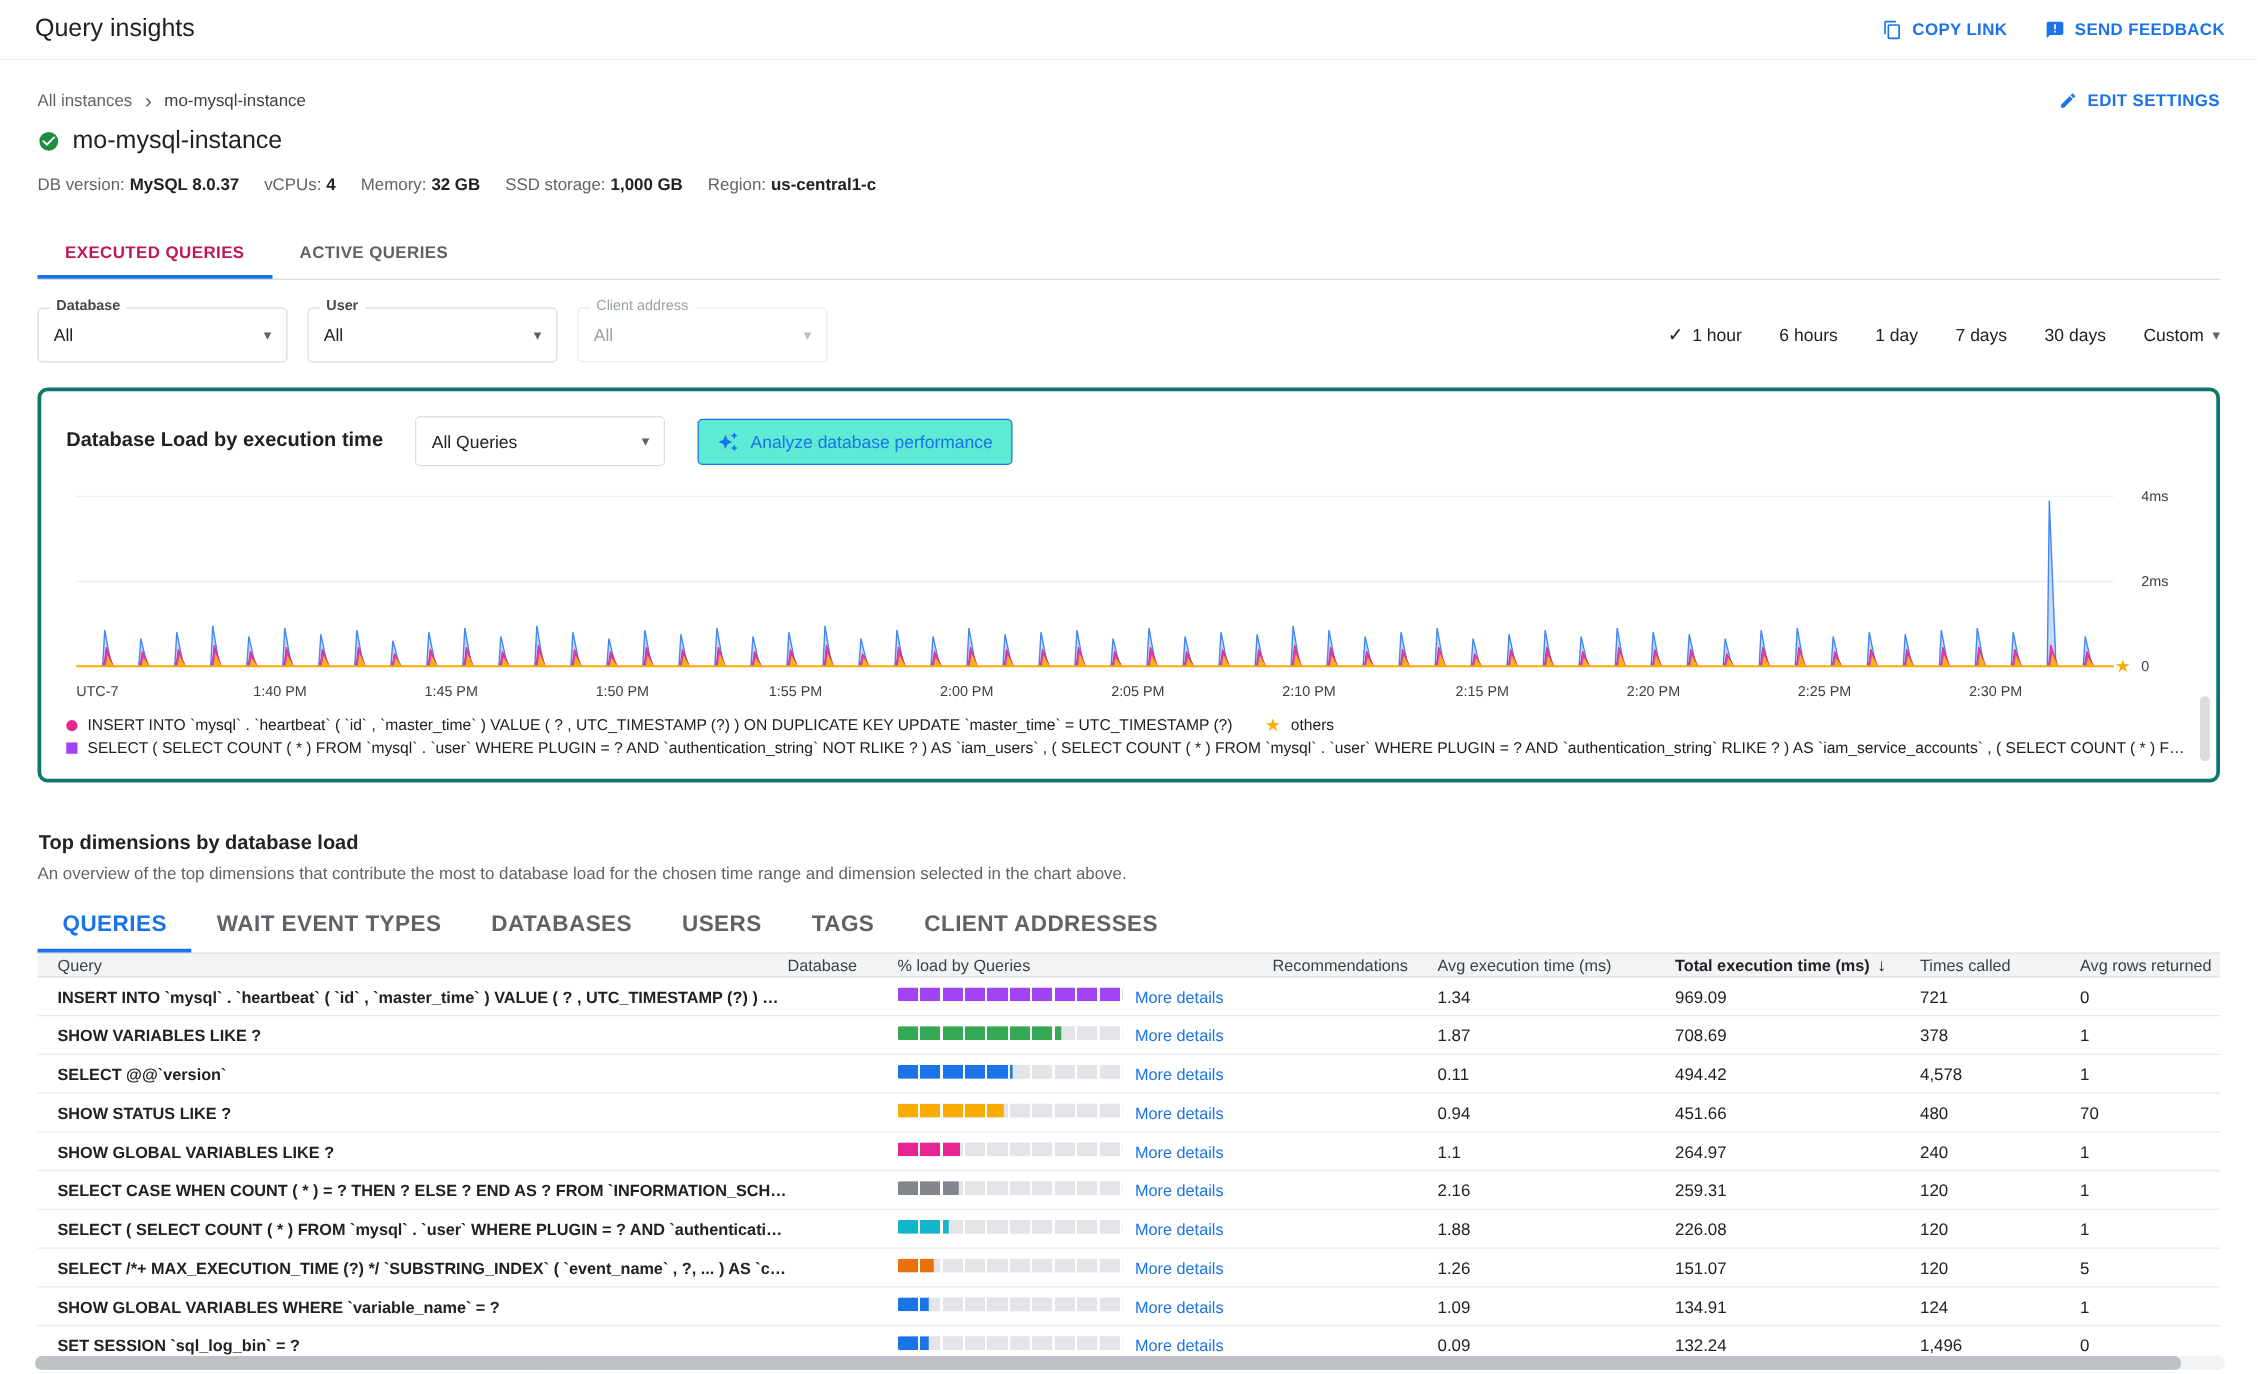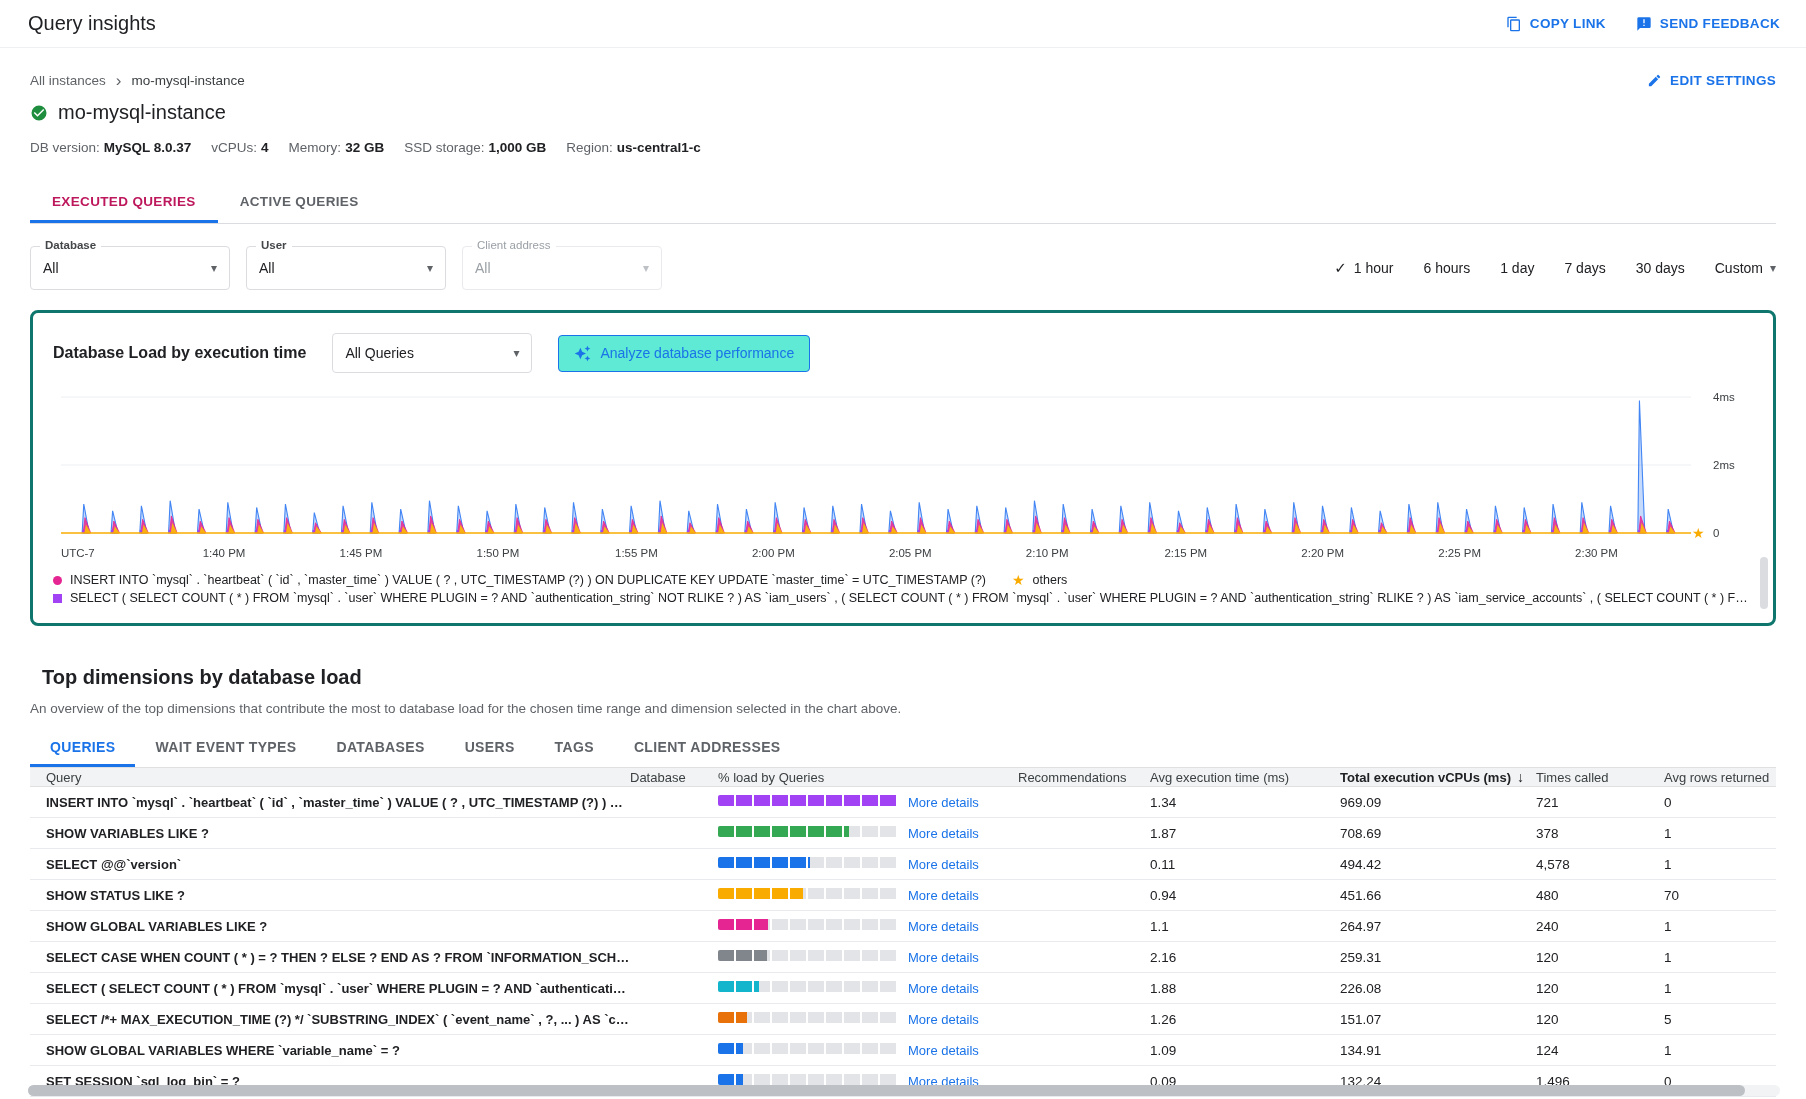--- a/index.html
+++ b/index.html
@@ -70,24 +70,24 @@
   .legend-row { display:flex; align-items:center; gap:26px; margin:4px 0; min-width:0; }
   .legend-entry { display:flex; align-items:center; gap:8px; font-size:12.5px; color:#202124; min-width:0; }
   .legend-entry .txt { white-space:nowrap; overflow:hidden; text-overflow:ellipsis; }
   .m-dot { width:9px; height:9px; border-radius:50%; flex:0 0 auto; }
   .m-square { width:9px; height:9px; flex:0 0 auto; }
   .m-star { font-size:14px; line-height:1; flex:0 0 auto; }
   .legend-scrollbar { position:absolute; right:5px; bottom:14px; width:8px; height:52px; border-radius:4px; background:#dadce0; cursor:pointer; }
 
   
   .top-dimensions { margin-top:40px; }
-  .td-title { font-size:20px; font-weight:700; margin:12px; }
+  .td-title { font-size:16px; font-weight:700; margin:1px; }
   .td-desc { font-size:13.5px; color:#5f6368; margin:7px 0 0; }
   .dim-tabs { display:flex; margin-top:12px; }
-  .dim-tab { padding:11px 20px 9px; font-size:14px; font-weight:700; letter-spacing:.35px; color:#5f6368;
+  .dim-tab { padding:11px 20px 9px; font-size:18px; font-weight:700; letter-spacing:.35px; color:#5f6368;
              cursor:pointer; border-bottom:3px solid transparent; }
   .dim-tab.active { color:#1a73e8; border-bottom-color:#1a73e8; }
 
   
   .qtable { width:100%; }
   .thead { display:flex; align-items:center; height:20px; background:#f1f3f4;
            border-top:1px solid #e0e0e0; border-bottom:1px solid #e0e0e0;
            font-size:13px; font-weight:500; color:#3c4043; }
   .thead .col-total { font-weight:700; color:#202124; display:flex; align-items:center; gap:6px; }
   .sort-arrow { font-size:14px; }
@@ -501,21 +501,21 @@
     <div class="qtable" id="qtable">
         <div class="thead">
           <div class="col-query"><span>Query</span></div>
           <div class="col-db"><span>Database</span></div>
           <div class="col-load">
             <span>% load by Queries</span>
           </div>
           <div class="col-rec"><span>Recommendations</span></div>
           <div class="col-avg"><span>Avg execution time (ms)</span></div>
           <div class="col-total">
-            <span>Total execution vCPUs (ms)</span>
+            <span>Total execution time (ms)</span>
             <span class="sort-arrow">↓</span>
           </div>
           <div class="col-times"><span>Times called</span></div>
           <div class="col-rows"><span>Avg rows returned</span></div>
         </div>
         <div class="trow">
           <div class="col-query">
             <div class="qtext">INSERT INTO `mysql` . `heartbeat` ( `id` , `master_time` ) VALUE ( ? , UTC_TIMESTAMP (?) ) O...</div>
           </div>
           <div class="col-db"></div>

